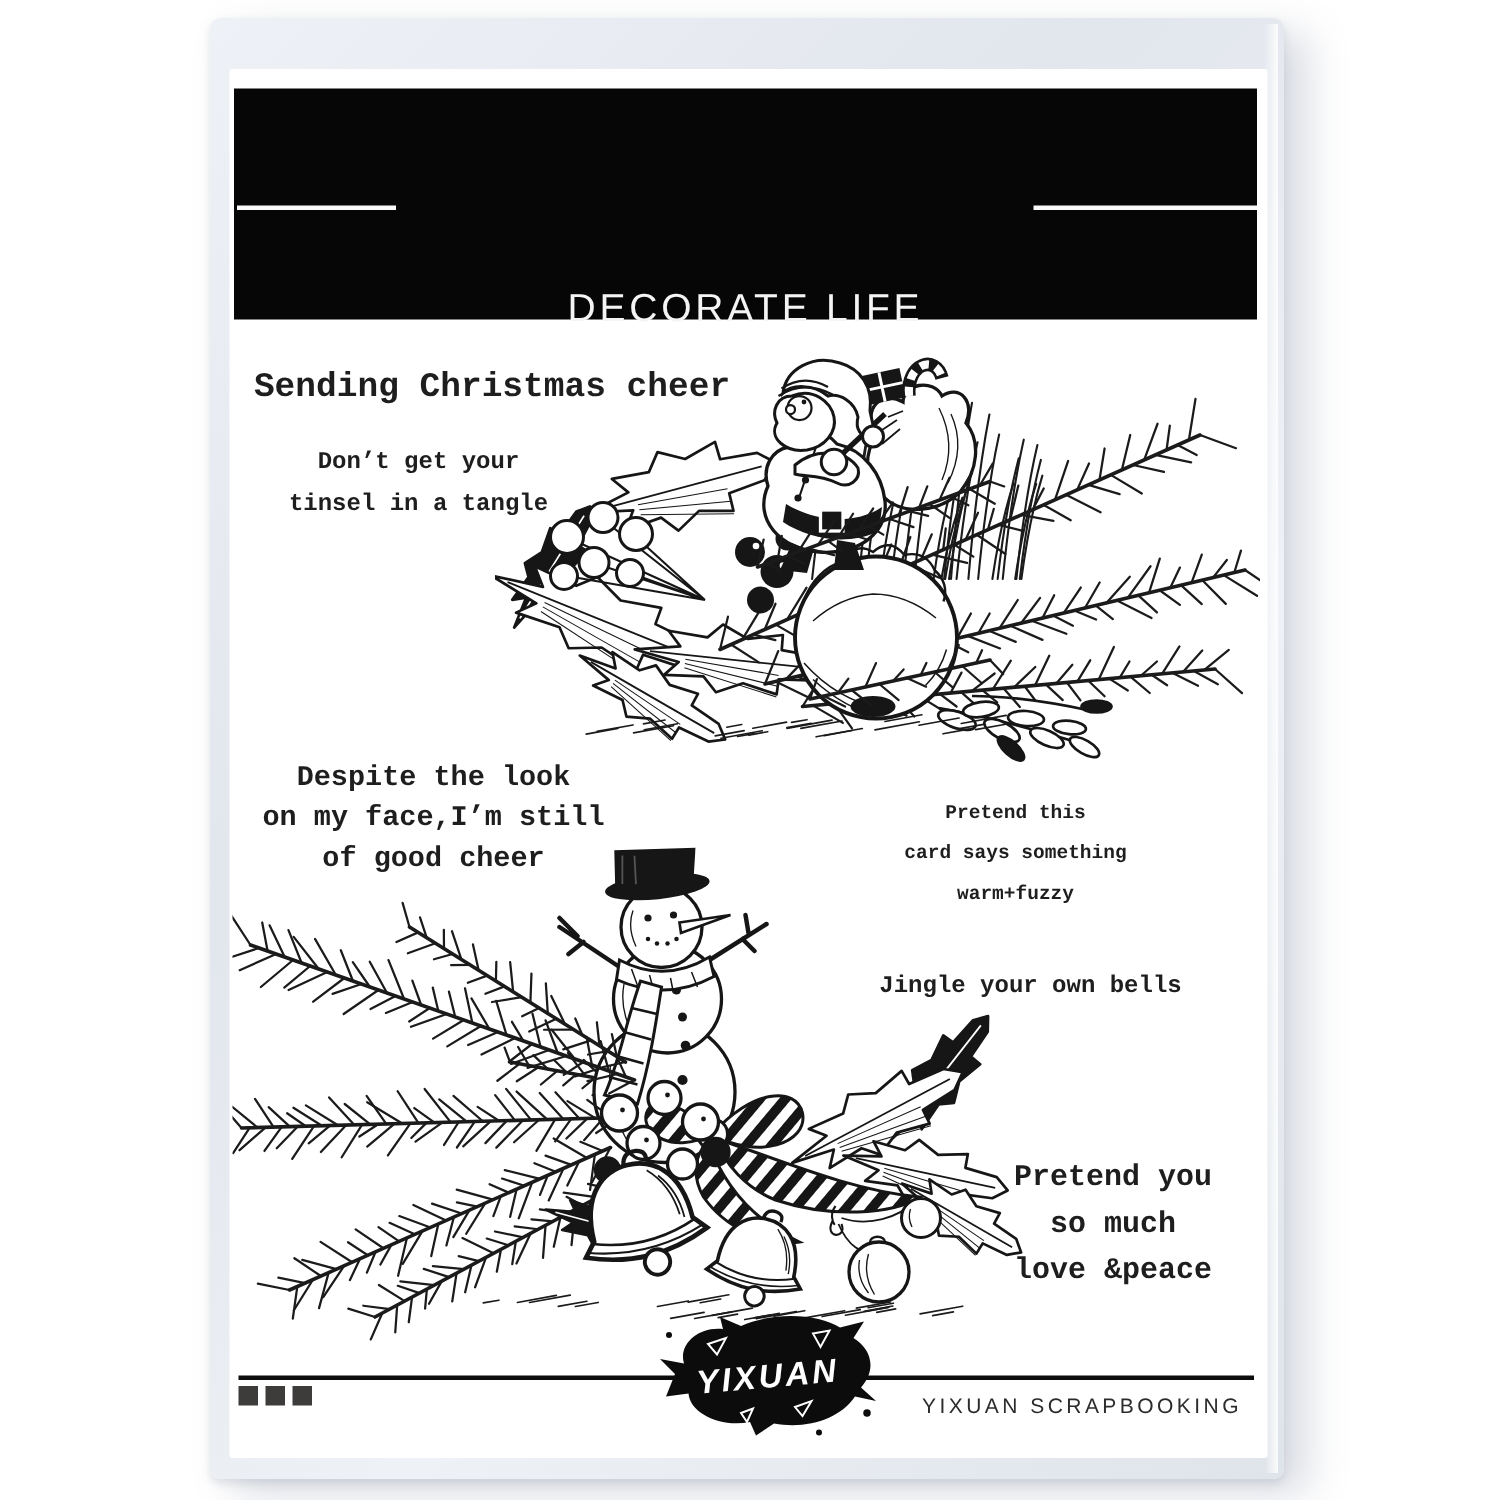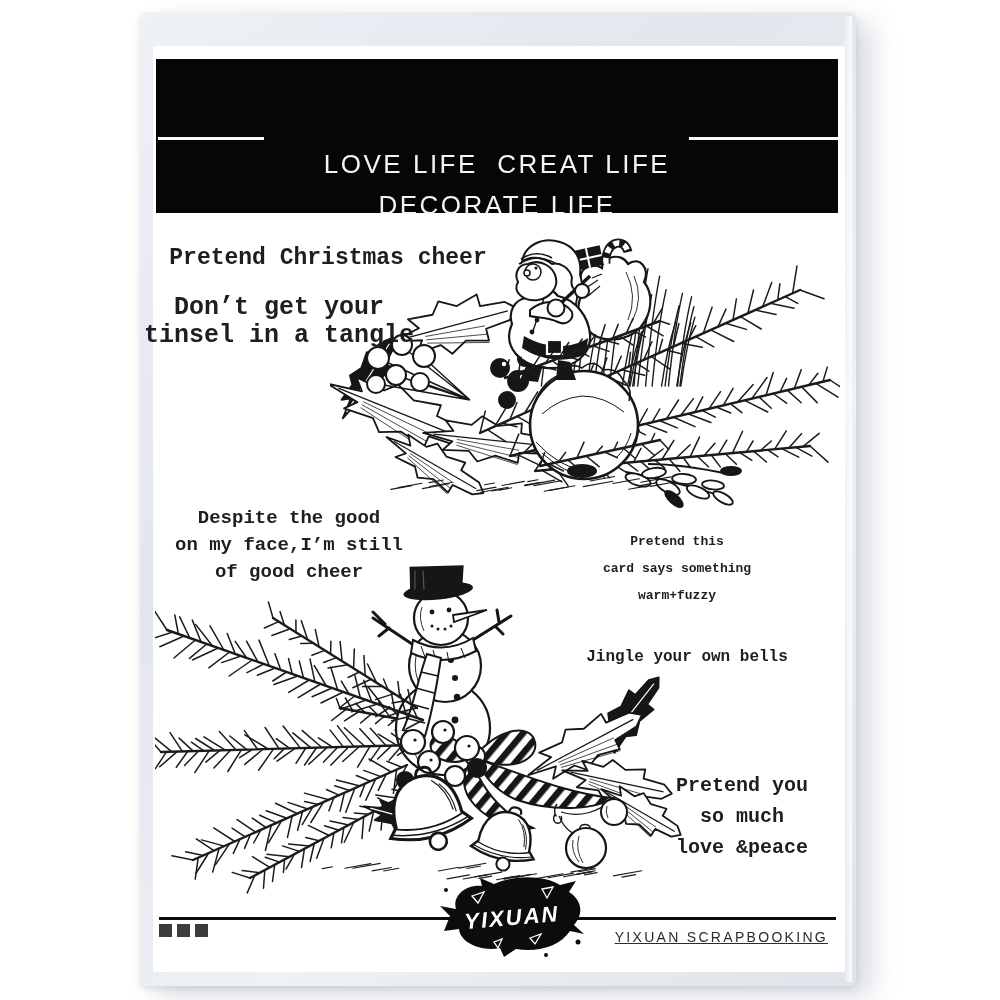--- a/index.html
+++ b/index.html
@@ -14,32 +14,31 @@
   .banner{position:absolute;left:156px;top:59px;width:682px;height:154px;background:#060606;}
   .banner-line{position:absolute;left:0;width:100%;text-align:center;color:#f4f4f4;
        font-size:26px;letter-spacing:2.5px;white-space:pre;font-weight:400;}
   .divider{position:absolute;top:78px;height:2.5px;background:#fafafa;}
   .stamp{position:absolute;transform:translateX(-50%);font-family:"Liberation Mono",monospace;
        font-weight:700;color:#1e1e1e;text-align:center;white-space:nowrap;}
   .illus{position:absolute;}
   .footer-line{position:absolute;left:159px;top:917px;width:677px;height:3px;background:#0d0d0d;z-index:1;}
   .sq{position:absolute;top:924px;width:13px;height:13px;background:#3e3b3b;z-index:1;}
   .brand{position:absolute;right:172px;top:929px;font-size:14px;letter-spacing:2.3px;color:#2c2c2c;
-       white-space:nowrap;z-index:1;text-decoration:underline;}
+       white-space:nowrap;z-index:1;}
   .logo{position:absolute;left:438px;top:876px;width:148px;height:82px;z-index:2;}
 </style>
 </head>
 <body>
 
 <div id="shot">
   <div class="bag"></div>
   <div class="inner"></div>
 
   <div class="banner">
-    <div class="banner-line" style="top:90px">LOVE LIFE  CREAT LIFE</div>
     <div class="banner-line" style="top:131px">DECORATE LIFE</div>
     <div class="divider" style="left:2px;width:106px"></div>
     <div class="divider" style="left:533px;width:149px"></div>
   </div>
 
   <svg class="illus" style="left:330px;top:228px;width:510px;height:280px" viewBox="0 0 510 280">
     <g>
         <g transform="translate(125,97) rotate(-15)">
           <path d="M64.4,0.0 L54.0,9.4 L29.1,11.7 L28.8,23.8 L6.6,17.9 L-10.0,27.1 L-19.0,15.7 L-44.0,17.7 L-35.7,6.2 L-64.4,0.0 L-35.7,-6.2 L-44.0,-17.7 L-19.0,-15.7 L-10.0,-27.1 L6.6,-17.9 L28.8,-23.8 L29.1,-11.7 L54.0,-9.4 Z" fill="#fff" stroke="#161616" stroke-width="1.8" stroke-linejoin="round"></path>
           <line x1="-54.625" y1="0" x2="54.625" y2="0" stroke="#161616" stroke-width="1.2"></line>
@@ -762,28 +761,28 @@
         <line x1="189.9" y1="308.3" x2="215.9" y2="303.6" stroke="#1b1b1b" stroke-width="1.1" stroke-linecap="round"></line>
         <line x1="393.1" y1="317.7" x2="418.5" y2="313.1" stroke="#1b1b1b" stroke-width="1.1" stroke-linecap="round"></line>
         <line x1="319.9" y1="316.9" x2="346.6" y2="312.1" stroke="#1b1b1b" stroke-width="1.1" stroke-linecap="round"></line>
         <line x1="423.7" y1="311.8" x2="440.6" y2="308.8" stroke="#1b1b1b" stroke-width="1.1" stroke-linecap="round"></line>
         <line x1="198.0" y1="308.3" x2="225.2" y2="303.4" stroke="#1b1b1b" stroke-width="1.1" stroke-linecap="round"></line>
         <line x1="415.9" y1="312.1" x2="438.7" y2="308.0" stroke="#1b1b1b" stroke-width="1.1" stroke-linecap="round"></line>
       </g>
   </svg>
 
   <div class="stamp" style="left:328px;top:245px;font-size:23px;line-height:26px">
-    <div>Pretend Christmas cheer</div>
+    <div>Sending Christmas cheer</div>
   </div>
-  <div class="stamp" style="left:279px;top:294px;font-size:25px;line-height:28px">
+  <div class="stamp" style="left:279px;top:294px;font-size:16px;line-height:28px">
     <div>Don’t get your</div>
     <div>tinsel in a tangle</div>
   </div>
   <div class="stamp" style="left:289px;top:505px;font-size:19px;line-height:27px">
-    <div>Despite the good</div>
+    <div>Despite the look</div>
     <div>on my face,I’m still</div>
     <div>of good cheer</div>
   </div>
   <div class="stamp" style="left:677px;top:528px;font-size:13px;line-height:27px">
     <div>Pretend this</div>
     <div>card says something</div>
     <div>warm+fuzzy</div>
   </div>
   <div class="stamp" style="left:687px;top:643px;font-size:16px;line-height:28px">
     <div>Jingle your own bells</div>

